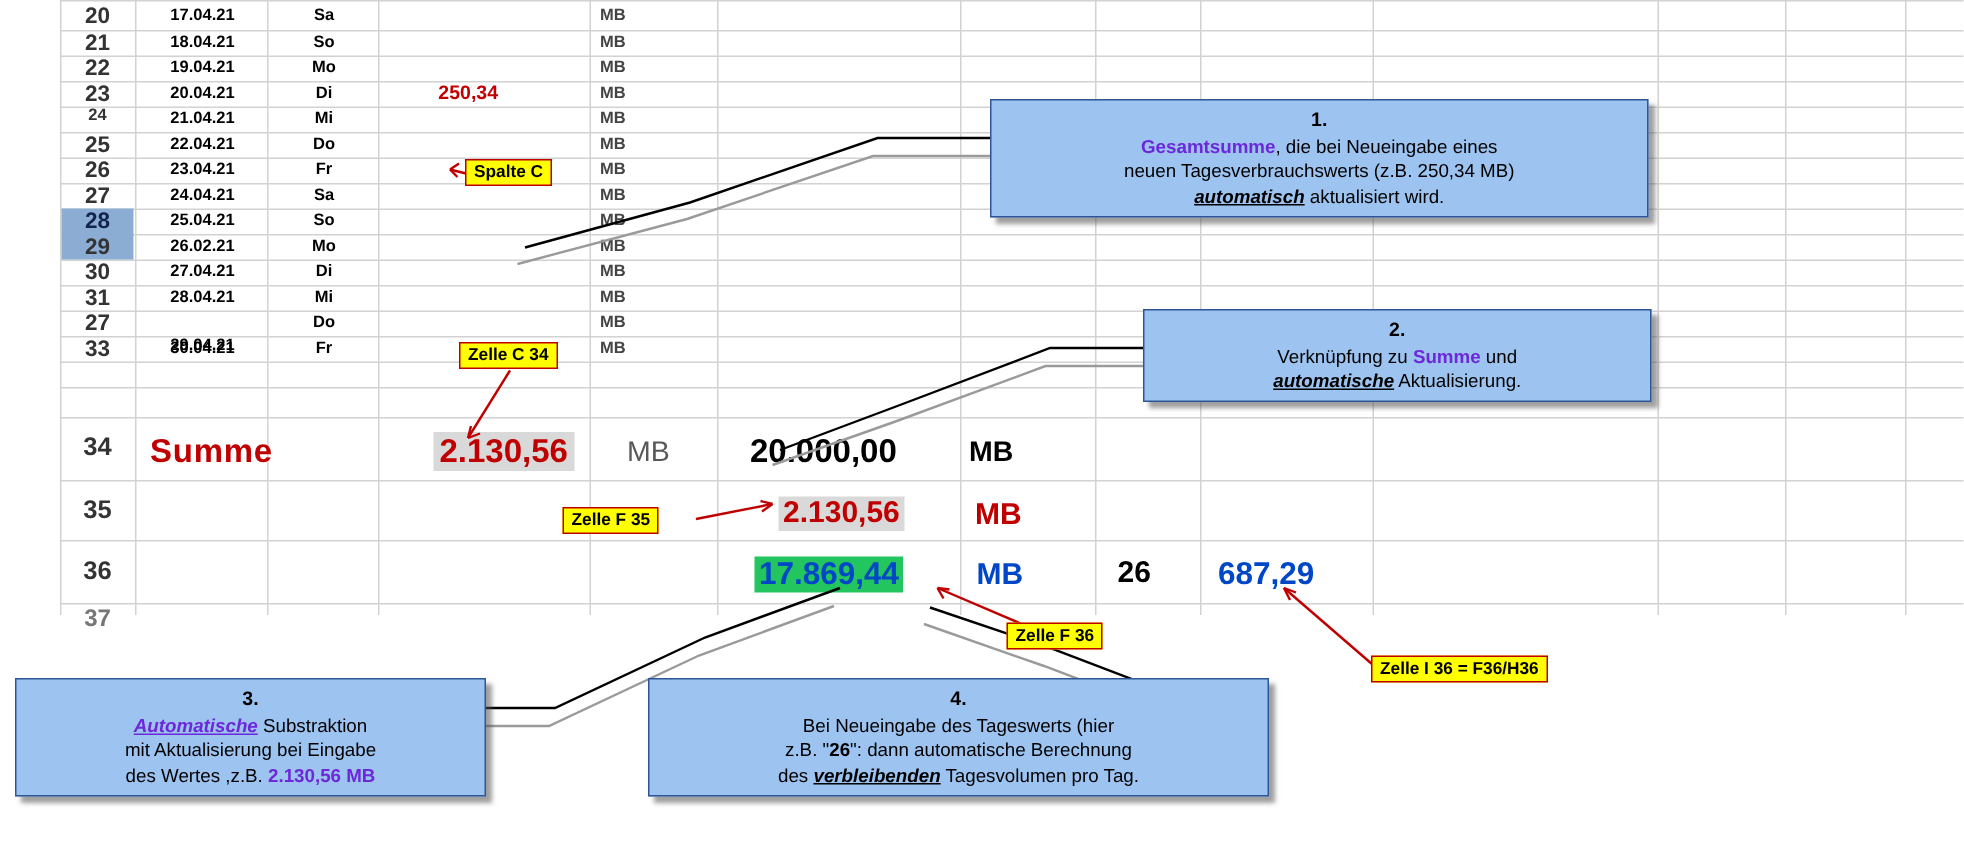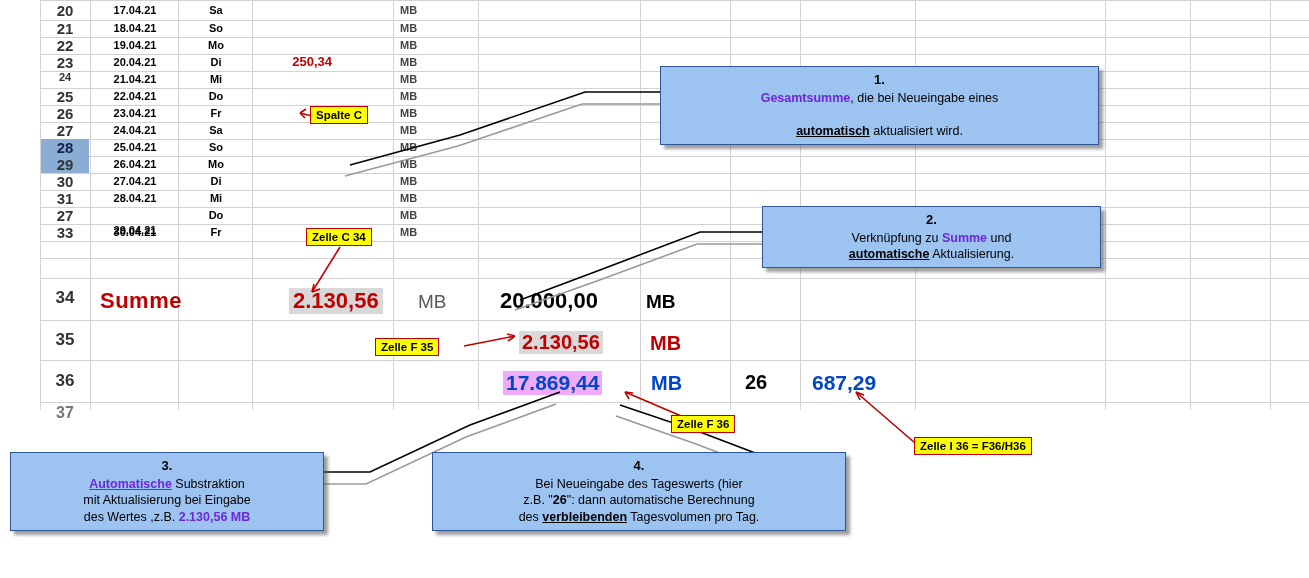--- a/index.html
+++ b/index.html
@@ -35,21 +35,21 @@
   .sum-label{position:absolute;left:100px;top:288px;font-size:22px;font-weight:bold;color:#c00000;letter-spacing:.5px;}
   .sum-c34{position:absolute;left:289px;top:288px;font-size:22px;font-weight:bold;color:#c00000;background:#d9d9d9;padding:0 4px;}
   .sum-c34-unit{position:absolute;left:418px;top:291px;font-size:19px;color:#595959;font-weight:500;}
 
   .f34{position:absolute;left:500px;top:288px;font-size:22px;font-weight:bold;color:#000;}
   .f34-unit{position:absolute;left:646px;top:291px;font-size:19px;color:#000;font-weight:bold;}
 
   .f35{position:absolute;left:519px;top:331px;font-size:20px;font-weight:bold;color:#c00000;background:#d9d9d9;padding:0 3px;}
   .f35-unit{position:absolute;left:650px;top:332px;font-size:20px;color:#c00000;font-weight:bold;}
 
-  .f36{position:absolute;left:503px;top:371px;font-size:21px;font-weight:bold;color:#0047c7;background:#f0abfc;padding:0 3px;}
+  .f36{position:absolute;left:503px;top:371px;font-size:21px;font-weight:bold;color:#0047c7;background:#22c55e;padding:0 3px;}
   .f36-unit{position:absolute;left:651px;top:372px;font-size:20px;color:#0047c7;font-weight:bold;}
   .h36{position:absolute;left:745px;top:371px;font-size:20px;font-weight:bold;color:#000;}
   .i36{position:absolute;left:812px;top:371px;font-size:21px;font-weight:bold;color:#0047c7;}
   .j36{position:absolute;left:922px;top:368px;font-size:21px;font-weight:bold;color:#c00000;background:#ffff00;padding:1px 4px;}
 
   
   .ylabel{
     position:absolute;background:#ffff00;border:1px solid #c00000;
     font-size:11.5px;font-weight:bold;color:#000;
     padding:2px 5px;white-space:nowrap;
@@ -57,21 +57,21 @@
 
   
   .note{
     position:absolute;background:#9dc3f0;border:1px solid #2f5597;
     box-shadow:4px 4px 3px rgba(80,80,80,.55);
     color:#000;font-size:12.5px;text-align:center;
     padding:4px 6px;line-height:1.35;
   }
   .note .num{display:block;font-weight:bold;font-size:13px;margin-bottom:1px;}
   .red{color:#6d28d9;font-weight:bold;}
-  .u{text-decoration:underline;}
+  .u{text-decoration:underline;font-style:italic;}
   .b{font-weight:bold;}
 
   svg.lines{position:absolute;left:0;top:0;width:1309px;height:578px;pointer-events:none;}
 </style>
 </head>
 <body>
 
 <div id="sheet">
 
   <div class="grid-line vline" style="left:40px;"></div>
@@ -157,21 +157,21 @@
   <div class="cell c-val" style="top:123px;"></div>
   <div class="cell c-unit" style="top:124px;">MB</div>
 
   <div class="rowhdr sel" style="top:139px;height:34px;line-height:17px;font-size:15px;">28</div>
   <div class="cell c-date" style="top:141px;">25.04.21</div>
   <div class="cell c-day" style="top:141px;">So</div>
   <div class="cell c-val" style="top:140px;"></div>
   <div class="cell c-unit" style="top:141px;">MB</div>
 
   <div class="rowhdr" style="top:156px;font-size:15px;">29</div>
-  <div class="cell c-date" style="top:158px;">26.04.21</div>
+  <div class="cell c-date" style="top:158px;">26.02.21</div>
   <div class="cell c-day" style="top:158px;">Mo</div>
   <div class="cell c-val" style="top:157px;"></div>
   <div class="cell c-unit" style="top:158px;">MB</div>
 
   <div class="rowhdr" style="top:173px;font-size:15px;">30</div>
   <div class="cell c-date" style="top:175px;">27.04.21</div>
   <div class="cell c-day" style="top:175px;">Di</div>
   <div class="cell c-val" style="top:174px;"></div>
   <div class="cell c-unit" style="top:175px;">MB</div>
 
@@ -240,21 +240,21 @@
 
   <div class="ylabel" style="left:310px;top:106px;">Spalte C</div>
   <div class="ylabel" style="left:306px;top:228px;">Zelle C 34</div>
   <div class="ylabel" style="left:375px;top:338px;">Zelle F 35</div>
   <div class="ylabel" style="left:671px;top:415px;">Zelle F 36</div>
   <div class="ylabel" style="left:914px;top:437px;">Zelle I 36 = F36/H36</div>
 
   <div class="note" style="left:660px;top:66px;width:425px;">
     <span class="num">1.</span>
     <span><span class="red">Gesamtsumme</span><span>, die bei Neueingabe eines</span></span><br>
-    <br>
+    <span>neuen Tagesverbrauchswerts (z.B. 250,34 MB)</span><br>
     <span class="u b">automatisch</span><span> aktualisiert wird.</span>
   </div>
 
   <div class="note" style="left:762px;top:206px;width:325px;">
     <span class="num">2.</span>
     <span>Verknüpfung zu </span><span class="red">Summe</span><span> und</span><br>
     <span class="u b">automatische</span><span> Aktualisierung.</span>
   </div>
 
   <div class="note" style="left:10px;top:452px;width:300px;">

